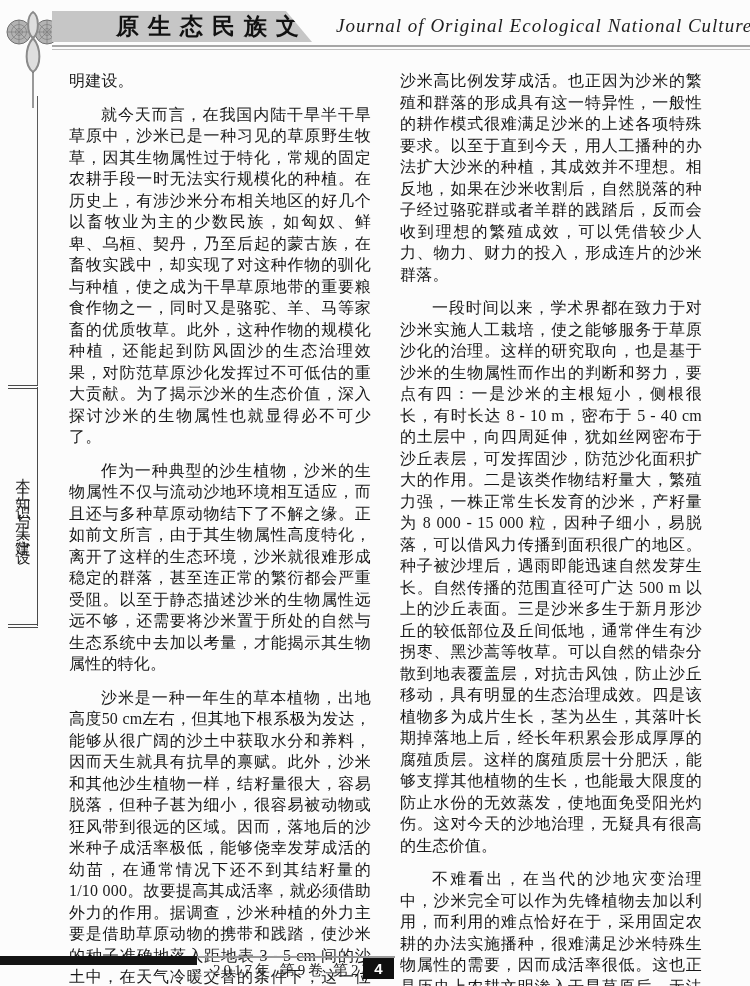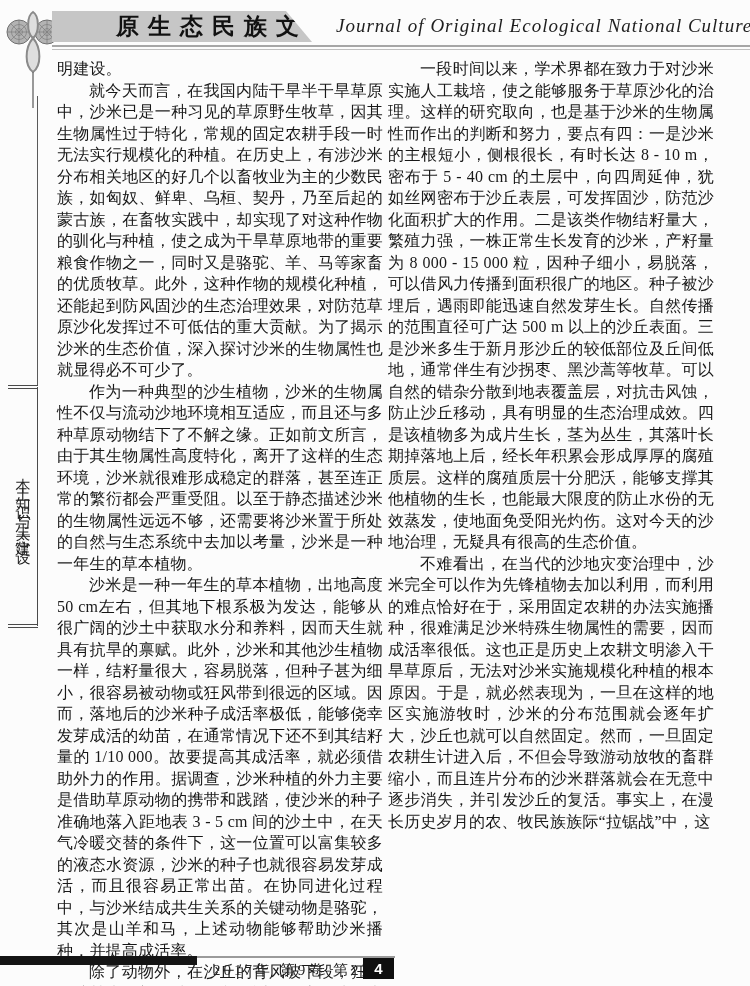--- a/index.html
+++ b/index.html
@@ -42,21 +42,21 @@
     writing-mode:vertical-rl; text-orientation:upright;
     font-size:15px; letter-spacing:9px; color:#222;
     font-family:"Liberation Serif","DejaVu Serif",serif;
   }
 
   
   .col { position:absolute; top:58px; width:326px; }
   #left-column  { left:57px; }
   #right-column { left:388px; }
   .para {
-    margin:0; text-align:justify; font-size:16px; line-height:21.5px;
+    margin:12px; text-align:justify; font-size:16px; line-height:21.5px;
     letter-spacing:0.2px; color:#181818;
   }
   .para.paragraph, .para.heading { text-indent:2em; }
   .para.continuation { text-indent:0; }
   .para.heading {
     font-family:"Liberation Sans","DejaVu Sans",sans-serif;
     font-weight:700;
   }
 
   
@@ -106,25 +106,26 @@
   <div class="rule rule-b"></div>
 
   <div class="rail"></div>
   <div class="side-box">
     <div class="side-label">本土知识与生态建设</div>
   </div>
 
   <div id="left-column" class="col">
       <p class="para continuation">明建设。</p>
       <p class="para paragraph">就今天而言，在我国内陆干旱半干旱草原中，沙米已是一种习见的草原野生牧草，因其生物属性过于特化，常规的固定农耕手段一时无法实行规模化的种植。在历史上，有涉沙米分布相关地区的好几个以畜牧业为主的少数民族，如匈奴、鲜卑、乌桓、契丹，乃至后起的蒙古族，在畜牧实践中，却实现了对这种作物的驯化与种植，使之成为干旱草原地带的重要粮食作物之一，同时又是骆驼、羊、马等家畜的优质牧草。此外，这种作物的规模化种植，还能起到防风固沙的生态治理效果，对防范草原沙化发挥过不可低估的重大贡献。为了揭示沙米的生态价值，深入探讨沙米的生物属性也就显得必不可少了。</p>
-      <p class="para paragraph">作为一种典型的沙生植物，沙米的生物属性不仅与流动沙地环境相互适应，而且还与多种草原动物结下了不解之缘。正如前文所言，由于其生物属性高度特化，离开了这样的生态环境，沙米就很难形成稳定的群落，甚至连正常的繁衍都会严重受阻。以至于静态描述沙米的生物属性远远不够，还需要将沙米置于所处的自然与生态系统中去加以考量，沙米是一种一年生的草本植物。</p>
+      <p class="para paragraph">作为一种典型的沙生植物，沙米的生物属性不仅与流动沙地环境相互适应，而且还与多种草原动物结下了不解之缘。正如前文所言，由于其生物属性高度特化，离开了这样的生态环境，沙米就很难形成稳定的群落，甚至连正常的繁衍都会严重受阻。以至于静态描述沙米的生物属性远远不够，还需要将沙米置于所处的自然与生态系统中去加以考量，才能揭示其生物属性的特化。</p>
       <p class="para paragraph">沙米是一种一年生的草本植物，出地高度50 cm左右，但其地下根系极为发达，能够从很广阔的沙土中获取水分和养料，因而天生就具有抗旱的禀赋。此外，沙米和其他沙生植物一样，结籽量很大，容易脱落，但种子甚为细小，很容易被动物或狂风带到很远的区域。因而，落地后的沙米种子成活率极低，能够侥幸发芽成活的幼苗，在通常情况下还不到其结籽量的 1/10 000。故要提高其成活率，就必须借助外力的作用。据调查，沙米种植的外力主要是借助草原动物的携带和践踏，使沙米的种子准确地落入距地表 3 - 5 cm 间的沙土中，在天气冷暖交替的条件下，这一位置可以富集较多的液态水资源，沙米的种子也就很容易发芽成活，而且很容易正常出苗。在协同进化过程中，与沙米结成共生关系的关键动物是骆驼，其次是山羊和马，上述动物能够帮助沙米播种，并提高成活率。</p>
       <p class="para paragraph">除了动物外，在沙丘的背风坡下段，狂风将携带来的部分种子埋入合适的深度，从而也可确保</p>
     </div>
   <div id="right-column" class="col">
+      <p class="para continuation">沙米高比例发芽成活。也正因为沙米的繁殖和群落的形成具有这一特异性，一般性的耕作模式很难满足沙米的上述各项特殊要求。以至于直到今天，用人工播种的办法扩大沙米的种植，其成效并不理想。相反地，如果在沙米收割后，自然脱落的种子经过骆驼群或者羊群的践踏后，反而会收到理想的繁殖成效，可以凭借较少人力、物力、财力的投入，形成连片的沙米群落。</p>
       <p class="para paragraph">一段时间以来，学术界都在致力于对沙米实施人工栽培，使之能够服务于草原沙化的治理。这样的研究取向，也是基于沙米的生物属性而作出的判断和努力，要点有四：一是沙米的主根短小，侧根很长，有时长达 8 - 10 m，密布于 5 - 40 cm 的土层中，向四周延伸，犹如丝网密布于沙丘表层，可发挥固沙，防范沙化面积扩大的作用。二是该类作物结籽量大，繁殖力强，一株正常生长发育的沙米，产籽量为 8 000 - 15 000 粒，因种子细小，易脱落，可以借风力传播到面积很广的地区。种子被沙埋后，遇雨即能迅速自然发芽生长。自然传播的范围直径可广达 500 m 以上的沙丘表面。三是沙米多生于新月形沙丘的较低部位及丘间低地，通常伴生有沙拐枣、黑沙蒿等牧草。可以自然的错杂分散到地表覆盖层，对抗击风蚀，防止沙丘移动，具有明显的生态治理成效。四是该植物多为成片生长，茎为丛生，其落叶长期掉落地上后，经长年积累会形成厚厚的腐殖质层。这样的腐殖质层十分肥沃，能够支撑其他植物的生长，也能最大限度的防止水份的无效蒸发，使地面免受阳光灼伤。这对今天的沙地治理，无疑具有很高的生态价值。</p>
       <p class="para paragraph">不难看出，在当代的沙地灾变治理中，沙米完全可以作为先锋植物去加以利用，而利用的难点恰好在于，采用固定农耕的办法实施播种，很难满足沙米特殊生物属性的需要，因而成活率很低。这也正是历史上农耕文明渗入干旱草原后，无法对沙米实施规模化种植的根本原因。于是，就必然表现为，一旦在这样的地区实施游牧时，沙米的分布范围就会逐年扩大，沙丘也就可以自然固定。然而，一旦固定农耕生计进入后，不但会导致游动放牧的畜群缩小，而且连片分布的沙米群落就会在无意中逐步消失，并引发沙丘的复活。事实上，在漫长历史岁月的农、牧民族族际“拉锯战”中，这</p>
     </div>
 
   <div class="footer-bar"></div>
   <div class="footer-line"></div>
   <div class="footer-issue">2017年 第9卷 第2期</div>
   <div class="footer-page">4</div>
 
 </div>

